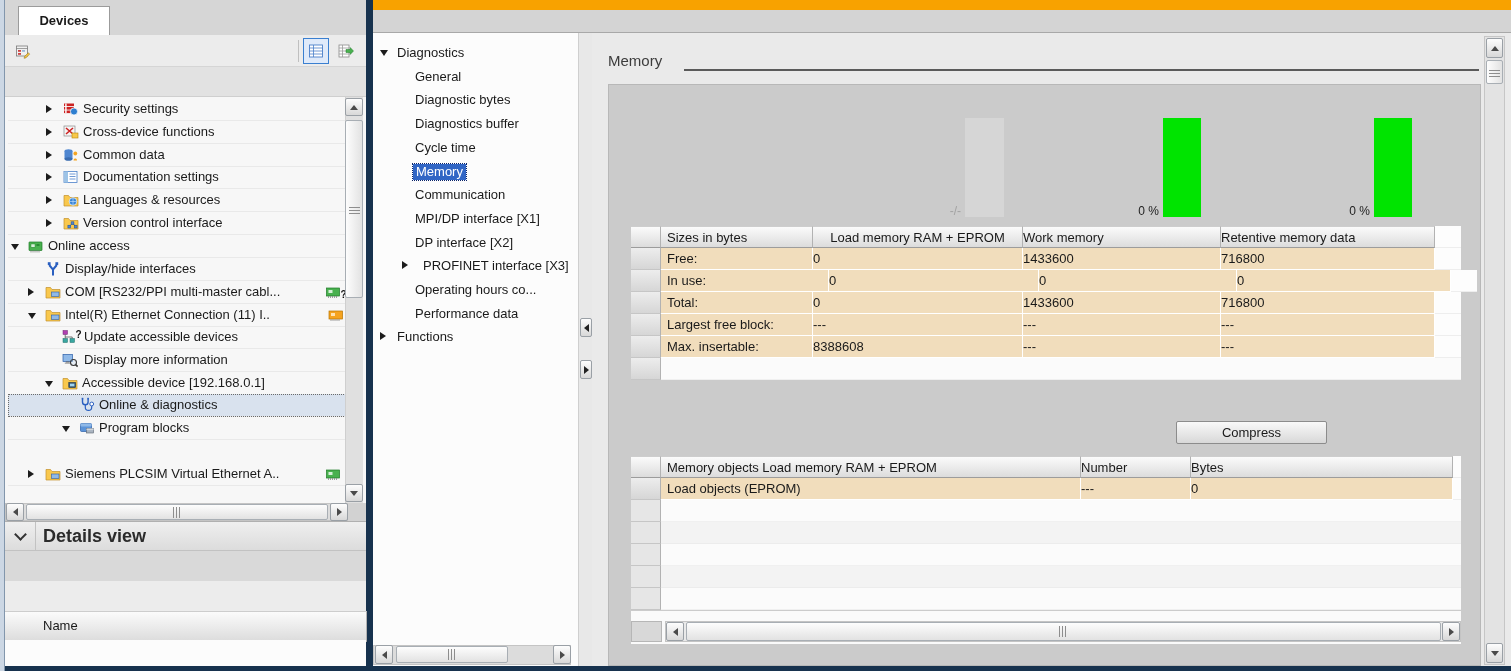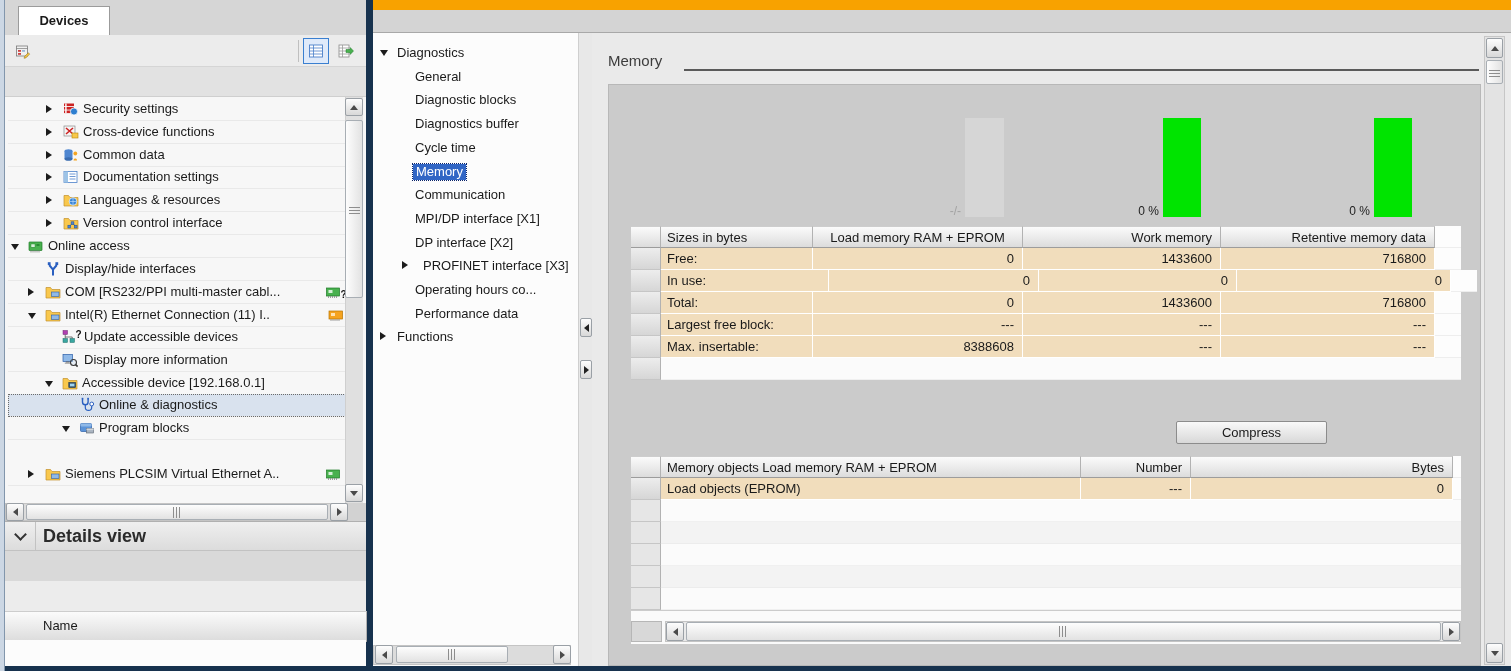--- a/index.html
+++ b/index.html
@@ -19,21 +19,21 @@
   .dsel{background:#3166c5;color:#fff;outline:1px dotted #0a246a;padding:0 3px 1px 3px}
   
   .tbl-row{position:absolute;display:flex;height:22px}
   .c{box-sizing:border-box;font-size:13px;line-height:21px;overflow:hidden;white-space:nowrap;flex:0 0 auto}
   .th{background:linear-gradient(#fbfbfb,#dcdcdc);border-right:1px solid #b2b2b2;border-bottom:1px solid #9c9c9c;border-top:1px solid #cdcdcd}
   .stub{background:linear-gradient(#ededed,#d6d6d6);border-right:1px solid #b2b2b2;border-bottom:1px solid #c6c6c6}
   .beige{background:#f1ddbc;border-right:1px solid #fff;border-bottom:1px solid #fff}
   .rowlite{background:#fbfbfb;border-bottom:1px solid #f0f0f0}
   .rowalt{background:#f3f3f3;border-bottom:1px solid #ececec}
   .filler{background:#fdfdfd;border-bottom:1px solid #eee}
-  .al{padding-left:6px}.ar{padding-right:8px;text-align:right}.ac{text-align:center}
+  .al{padding-left:6px}.ar{padding-right:8px;text-align:left}.ac{text-align:center}
   
   .btn{background:linear-gradient(#f9f9f9,#d8d8d8);border:1px solid #8c8c8c;border-radius:2px;text-align:center;line-height:21px;font-size:13px}
   .sbtn{position:absolute;background:linear-gradient(#fdfdfd,#d8d8d8);border:1px solid #9aa0a6;border-radius:2px;display:flex;align-items:center;justify-content:center;box-sizing:border-box}
   .sthumbH{position:absolute;background:linear-gradient(#fdfdfd,#e2e2e2);border:1px solid #a8aeb4;border-radius:2px;display:flex;align-items:center;justify-content:center;box-sizing:border-box}
   .sthumbV{position:absolute;background:linear-gradient(90deg,#fdfdfd,#e2e2e2);border:1px solid #a8aeb4;border-radius:2px;display:flex;align-items:center;justify-content:center;box-sizing:border-box}
   .trk{position:absolute;background:#e4e4e4;border:1px solid #c4c4c4;box-sizing:border-box}
   .tu{width:0;height:0;border-left:4px solid transparent;border-right:4px solid transparent;border-bottom:5px solid #4a4a4a}
   .tdn{width:0;height:0;border-left:4px solid transparent;border-right:4px solid transparent;border-top:5px solid #4a4a4a}
   .tl{width:0;height:0;border-top:4px solid transparent;border-bottom:4px solid transparent;border-right:5px solid #4a4a4a}
   .tr{width:0;height:0;border-top:4px solid transparent;border-bottom:4px solid transparent;border-left:5px solid #4a4a4a}
@@ -302,21 +302,21 @@
 
   <div class="abs" style="left:373px;top:33px;width:205px;height:633px;background:#fcfcfc">
     <div class="drow" style="top:8px">
       <span class="tri-e" style="left:5px;top:9px"></span>
       <span class="tlabel" style="left:22px">Diagnostics</span>
     </div>
     <div class="drow" style="top:32px">
         <span class="tlabel" style="left:40px">General</span>
       </div>
     <div class="drow" style="top:55px">
-        <span class="tlabel" style="left:40px">Diagnostic blocks</span>
+        <span class="tlabel" style="left:40px">Diagnostic bytes</span>
       </div>
     <div class="drow" style="top:79px">
         <span class="tlabel" style="left:40px">Diagnostics buffer</span>
       </div>
     <div class="drow" style="top:103px">
         <span class="tlabel" style="left:40px">Cycle time</span>
       </div>
     <div class="drow" style="top:127px">
         <span class="tlabel dsel" style="left:38px">Memory</span>
       </div>

